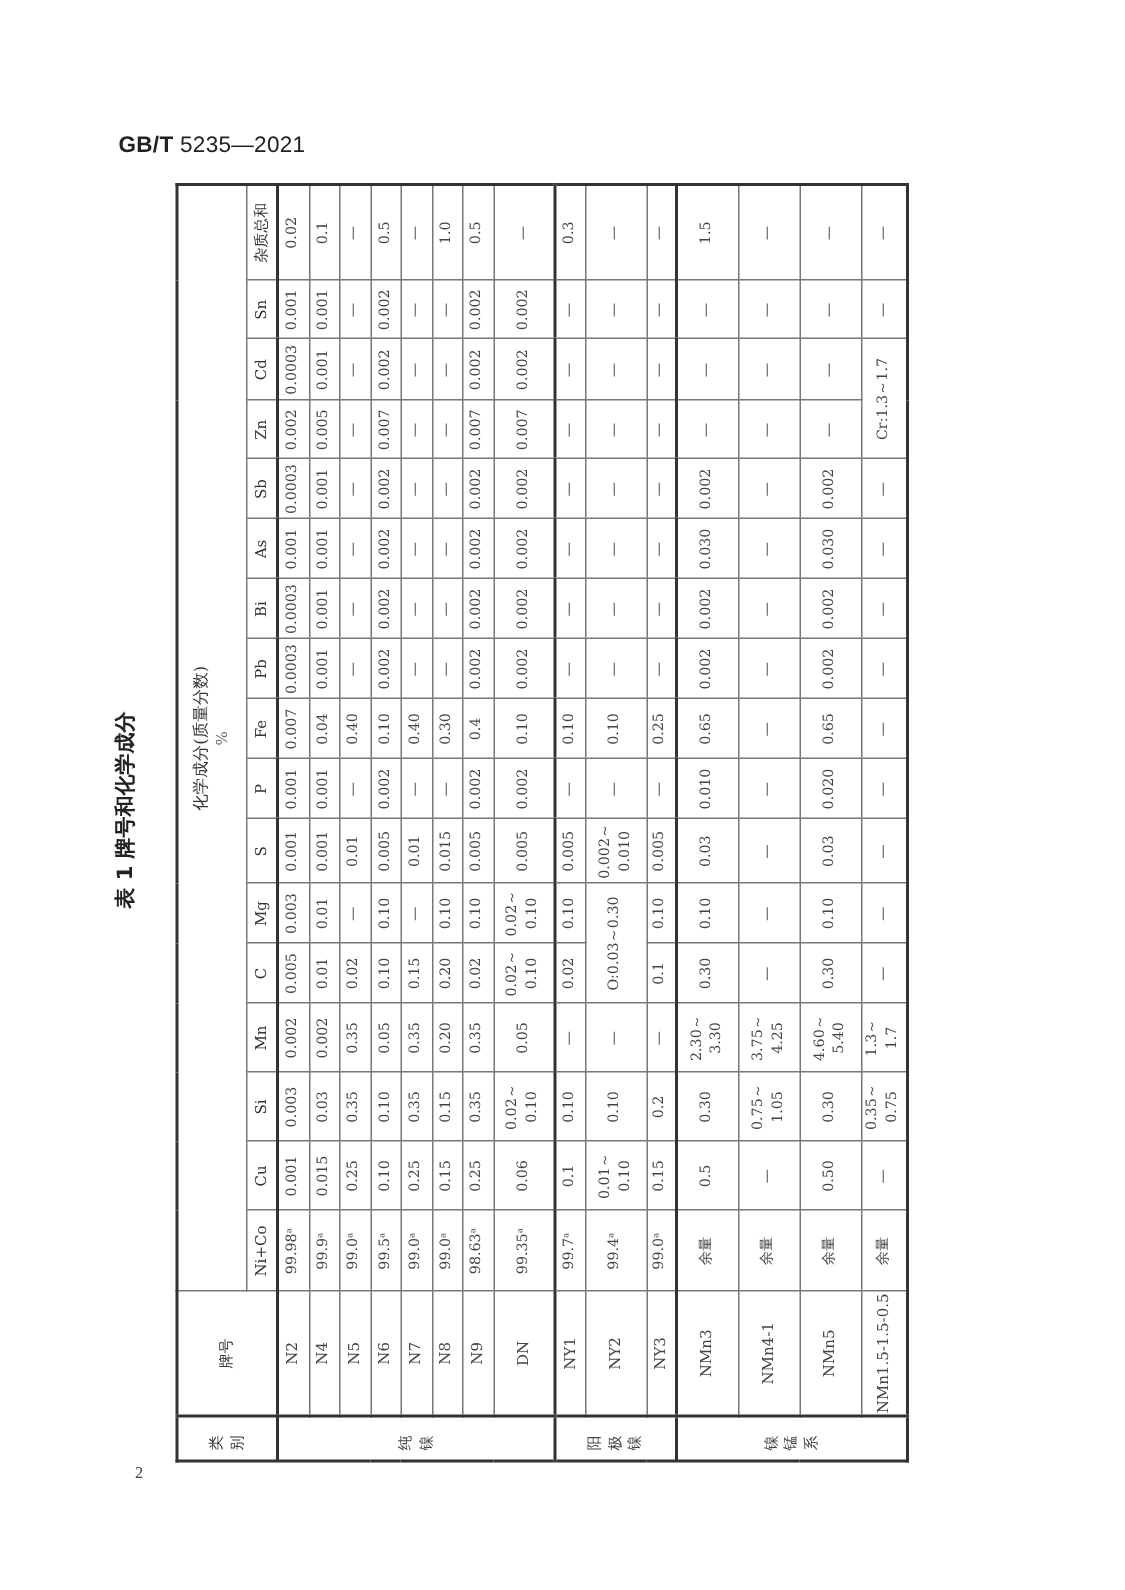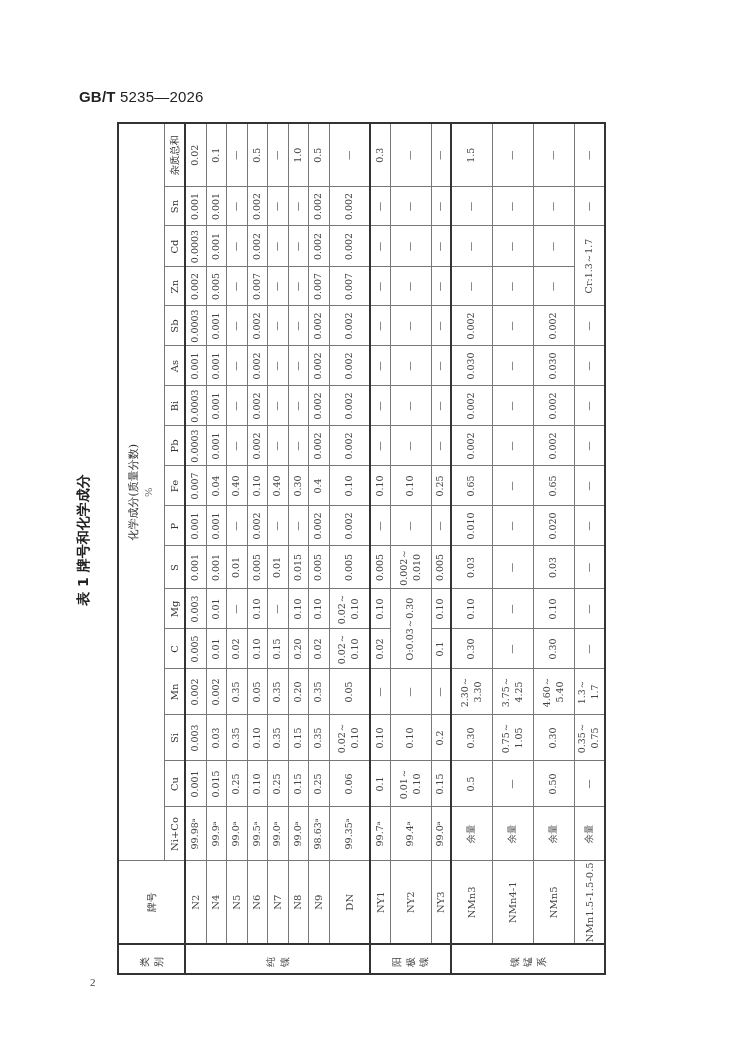--- a/index.html
+++ b/index.html
@@ -27,21 +27,21 @@
   .hdr-main { font-size: 11px; }
   .hdr-sub { display: block; font-size: 10px; color: #666; }
   .dash { color: #999; }
   .grade { font-size: 10px; color: #333; }
 </style>
 </head>
 <body>
 
 <div class="std-code">
   <span>GB/T</span>
-  <span class="num">5235—2026</span>
+  <span class="num">5235—2021</span>
 </div>
 
 <div class="table-title">
   <span>表 1   牌号和化学成分</span>
 </div>
 
 <div class="rot-wrap">
   <table class="comp">
     <colgroup>
       <col style="width:30px">

